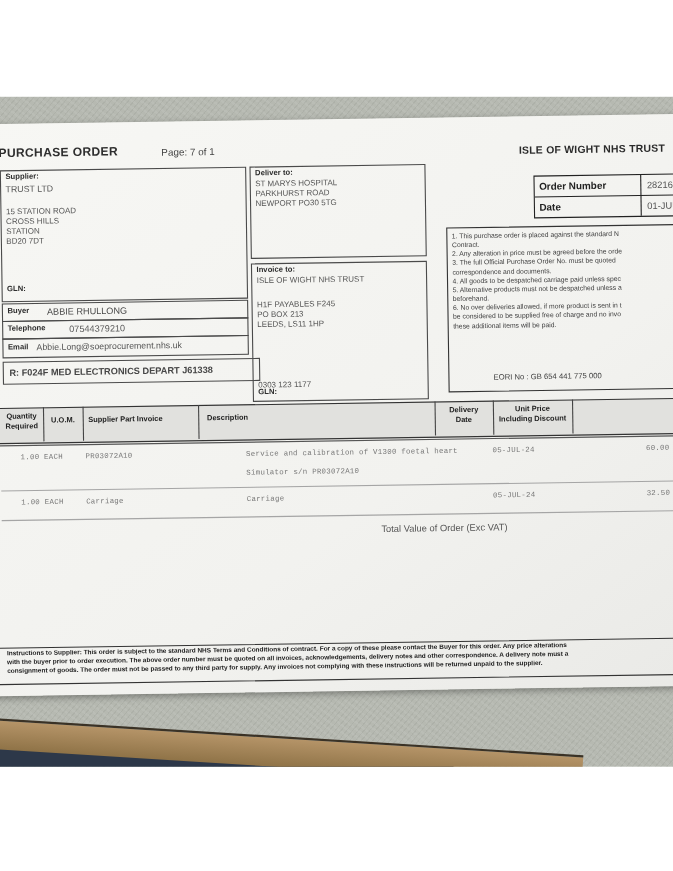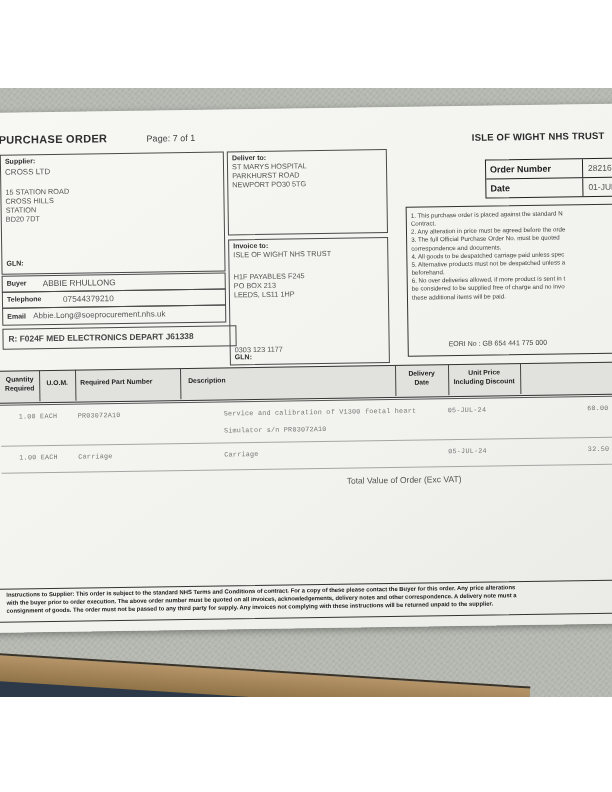--- a/index.html
+++ b/index.html
@@ -44,21 +44,21 @@
 
     <div class="paper">
       <div class="content">
 
         <div class="abs lbl" style="left:2px;top:21px;font-size:11px;letter-spacing:.3px;">PURCHASE ORDER</div>
         <div class="abs" style="left:150px;top:23px;font-size:9px;color:#444;">Page: 7 of 1</div>
         <div class="abs" style="left:400px;top:26px;width:208px;text-align:right;font-weight:bold;font-size:9.5px;color:#2b2b2b;letter-spacing:.2px;">ISLE OF WIGHT NHS TRUST</div>
 
         <div class="abs box" style="left:3px;top:42px;width:222px;height:118px;">
           <div class="abs lbl" style="left:4px;top:2px;font-size:7px;">Supplier:</div>
-          <div class="abs" style="left:4px;top:12px;font-size:8px;color:#555;">CROSS LTD</div>
+          <div class="abs" style="left:4px;top:12px;font-size:8px;color:#555;">TRUST LTD</div>
           <div class="abs addr" style="left:4px;top:32px;">15 STATION ROAD</div>
           <div class="abs addr" style="left:4px;top:41px;">CROSS HILLS</div>
           <div class="abs addr" style="left:4px;top:50px;">STATION</div>
           <div class="abs addr" style="left:4px;top:59px;">BD20 7DT</div>
           <div class="abs lbl" style="left:4px;top:104px;font-size:7px;">GLN:</div>
         </div>
 
         <div class="abs box" style="left:3px;top:163px;width:222px;height:15px;">
           <span class="abs lbl" style="left:4px;top:3px;font-size:7px;">Buyer</span>
           <span class="abs" style="left:40px;top:2px;font-size:8.3px;color:#4a4a4a;">ABBIE RHULLONG</span>
@@ -124,21 +124,21 @@
         <div class="divider-v" style="left:39px;top:258px;height:31px;"></div>
         <div class="divider-v" style="left:75px;top:258px;height:31px;"></div>
         <div class="divider-v" style="left:180px;top:258px;height:31px;"></div>
         <div class="divider-v" style="left:395px;top:258px;height:31px;"></div>
         <div class="divider-v" style="left:448px;top:258px;height:31px;"></div>
         <div class="divider-v" style="left:520px;top:258px;height:31px;"></div>
 
         <div class="abs hdr2" style="left:0;top:263px;width:39px;">Quantity
 Required</div>
         <div class="abs hdr2" style="left:39px;top:267px;width:36px;">U.O.M.</div>
-        <div class="abs hdr2" style="left:80px;top:267px;text-align:left;">Required Part Number</div>
+        <div class="abs hdr2" style="left:80px;top:267px;text-align:left;">Supplier Part Invoice</div>
         <div class="abs hdr2" style="left:188px;top:267px;text-align:left;">Description</div>
         <div class="abs hdr2" style="left:395px;top:263px;width:53px;">Delivery
 Date</div>
         <div class="abs hdr2" style="left:448px;top:263px;width:72px;">Unit Price
 Including Discount</div>
 
         <div class="abs typed" style="left:18px;top:300px;">1.00 EACH</div>
         <div class="abs typed" style="left:77px;top:300px;">PR03072A10</div>
         <div class="abs typed" style="left:223px;top:300px;">Service and calibration of V1300 foetal heart</div>
         <div class="abs typed" style="left:223px;top:317px;">Simulator s/n PR03072A10</div>

